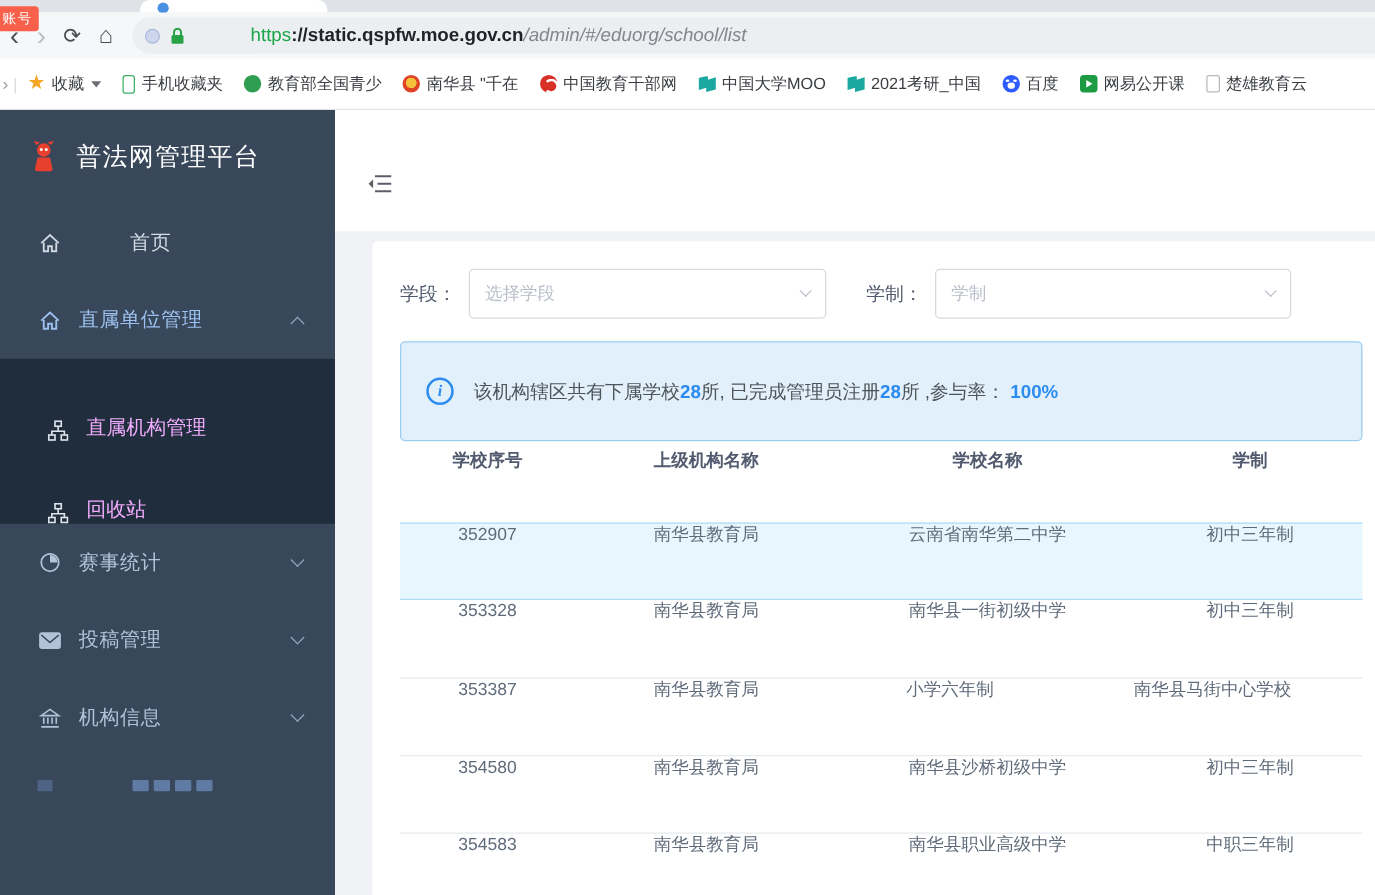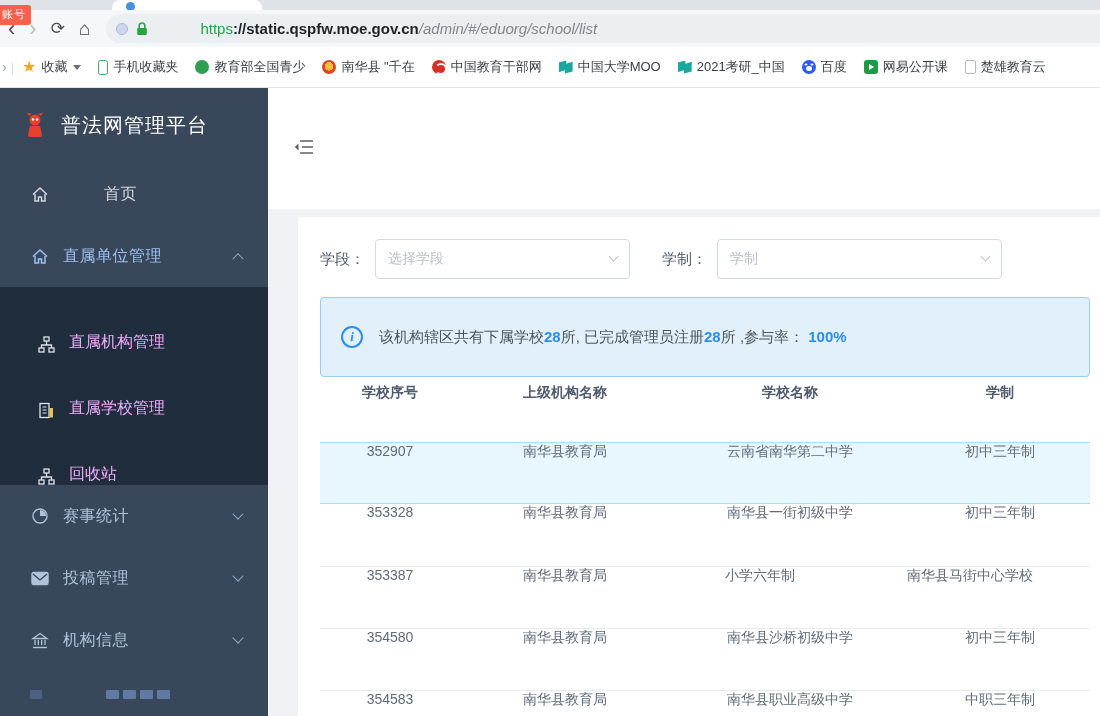--- a/index.html
+++ b/index.html
@@ -75,36 +75,36 @@
   .sub-item .sicon { width:20px; display:inline-flex; justify-content:center; margin-right:13px; }
   .caret { margin-left:auto; margin-right:26px; width:8px; height:8px; border-right:1.8px solid #93a6bd;
            border-bottom:1.8px solid #93a6bd; }
   .caret.up { transform:rotate(-135deg) translate(-2px,-2px); }
   .caret.down { transform:rotate(45deg); margin-top:-4px; }
   .partial-sliver { display:flex; margin:4px 0 0 58px; }
   .partial-sliver i { width:13px; height:9px; background:#5f7ba3; margin-right:4px; border-radius:1px; }
   .partial-icon { width:12px; height:9px; background:#4e6383; margin:4px 6px 0 30px; border-radius:1px; }
   .partial-row { display:flex; margin-top:15px; }
 
-  .mainarea { flex:1; display:flex; flex-direction:column; min-width:0;gap:24px; }
+  .mainarea { flex:1; display:flex; flex-direction:column; min-width:0; }
   .appbar { height:97px; background:#fff; display:flex; align-items:flex-end; }
   .fold { margin:0 0 30px 26px; cursor:pointer; display:inline-flex; }
   .content { flex:1; background:#f0f2f5; position:relative; overflow:hidden; }
   .card { position:absolute; left:30px; top:8px; width:1200px; height:800px; background:#fff;
           border-radius:4px; padding:22px; }
 
   
   .filters { display:flex; align-items:center; height:40px; }
   .f-label { color:#515a6e; font-size:15px; }
   .selectbox { height:40px; background:#fff; border:1px solid #d5d9e0; border-radius:4px;
                display:flex; align-items:center; padding:0 12px; cursor:pointer; }
   .selectbox .ph { color:#b9bfc9; font-size:14px; }
   .selectbox .sb-caret { margin-left:auto; width:7px; height:7px; border-right:1.4px solid #b9bfc9;
                          border-bottom:1.4px solid #b9bfc9; transform:rotate(45deg) translate(-2px,-2px); }
-  .sel1 { width:255px; margin-left:10px; }
+  .sel1 { width:286px; margin-left:10px; }
   .sel2 { width:285px; margin-left:10px; }
   .f2 { margin-left:32px; }
 
   
   .banner { margin-top:18px; width:770px; height:80px; background:#e1f0fb; border:1px solid #9ccdf0;
             border-radius:4px; display:flex; align-items:center; padding:0 20px; }
   .info-ic { width:22px; height:22px; border-radius:50%; border:2px solid #2d8cf0; color:#2d8cf0;
              font-size:13px; font-weight:bold; display:flex; align-items:center; justify-content:center;
              flex:none; font-family:"Liberation Serif","DejaVu Serif",serif; font-style:italic; }
   .banner-text { margin-left:16px; color:#4e5559; font-size:15px; }
@@ -241,30 +241,20 @@
                 <rect x="1" y="12" width="5" height="4" stroke="#dde4ec" stroke-width="1.3" fill="none"></rect>
                 <rect x="11" y="12" width="5" height="4" stroke="#dde4ec" stroke-width="1.3" fill="none"></rect>
                 <path d="M8.5 5 V9 M3.5 12 V9 h10 V12" stroke="#dde4ec" stroke-width="1.3" fill="none"></path>
               </svg>
           </span>
           <span class="slabel">直属机构管理</span>
         </div>
         <div class="sub-item">
           <span class="sicon">
             <svg width="17" height="17" viewBox="0 0 17 17">
-                <rect x="2" y="1.5" width="9" height="14" stroke="#dde4ec" stroke-width="1.3" fill="none"></rect>
-                <path d="M4.5 5 h4 M4.5 8 h4 M4.5 11 h4" stroke="#dde4ec" stroke-width="1.2"></path>
-                <rect x="11.5" y="6" width="3.5" height="9.5" fill="#e7c24c"></rect>
-              </svg>
-          </span>
-          <span class="slabel">直属学校管理</span>
-        </div>
-        <div class="sub-item">
-          <span class="sicon">
-            <svg width="17" height="17" viewBox="0 0 17 17">
                 <rect x="6" y="1" width="5" height="4" stroke="#dde4ec" stroke-width="1.3" fill="none"></rect>
                 <rect x="1" y="12" width="5" height="4" stroke="#dde4ec" stroke-width="1.3" fill="none"></rect>
                 <rect x="11" y="12" width="5" height="4" stroke="#dde4ec" stroke-width="1.3" fill="none"></rect>
                 <path d="M8.5 5 V9 M3.5 12 V9 h10 V12" stroke="#dde4ec" stroke-width="1.3" fill="none"></path>
               </svg>
           </span>
           <span class="slabel">回收站</span>
         </div>
       </div>
 

